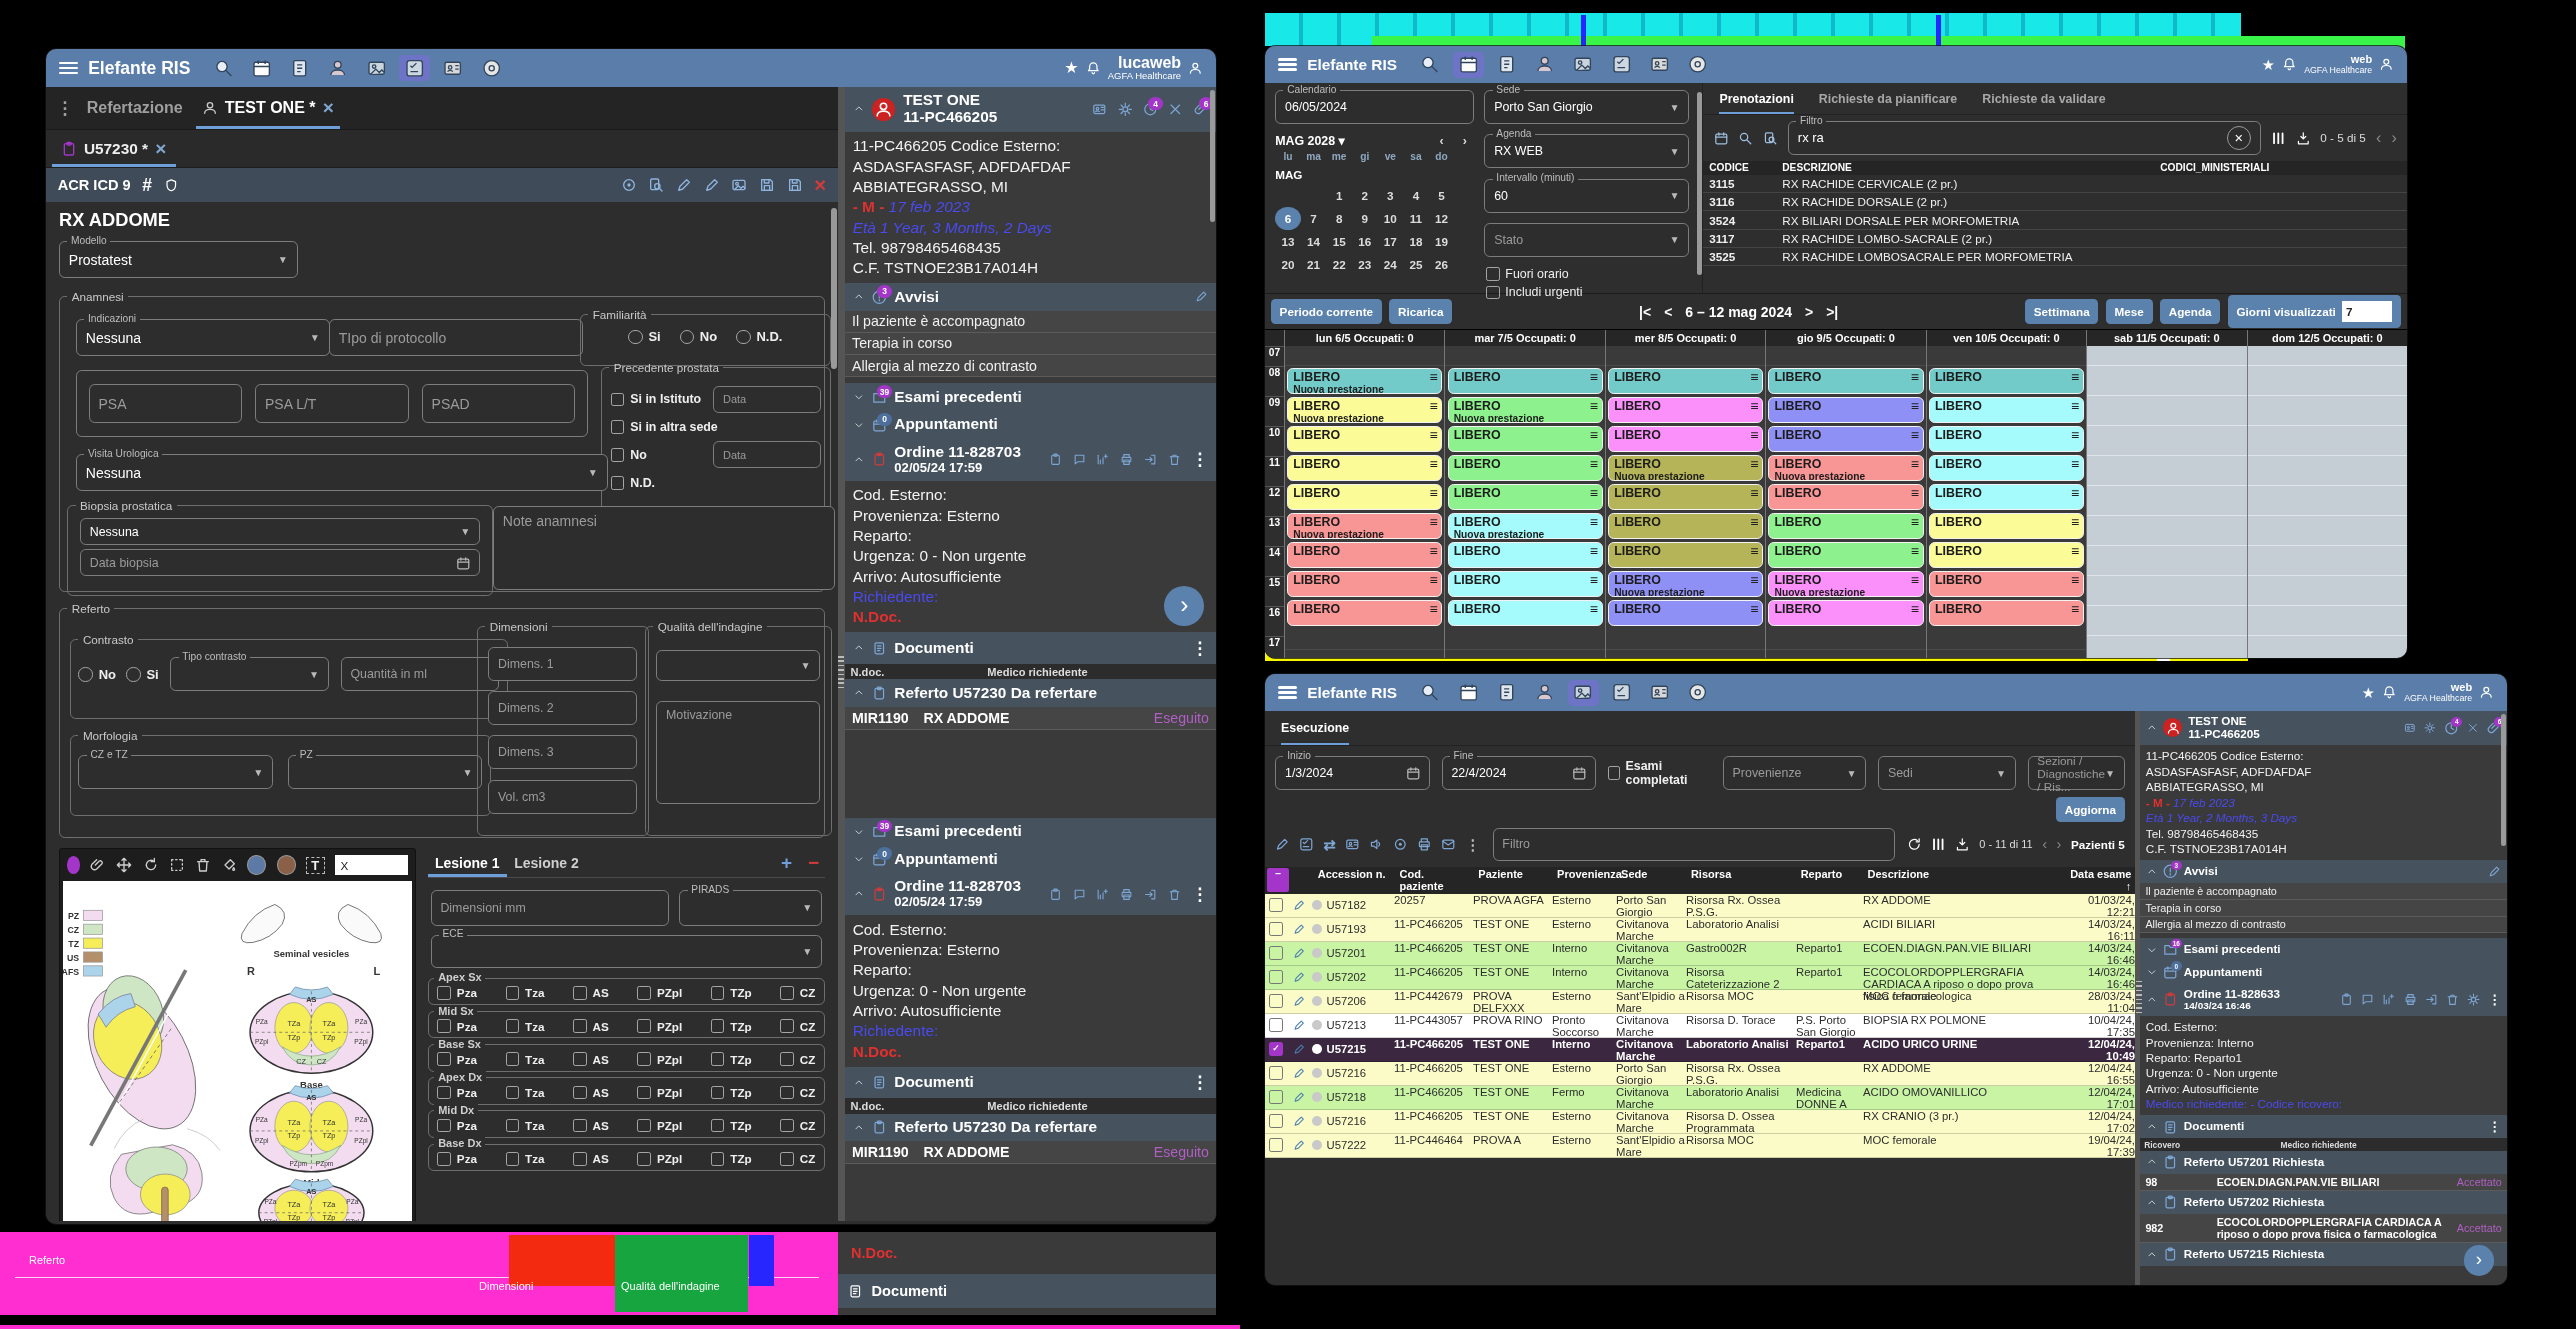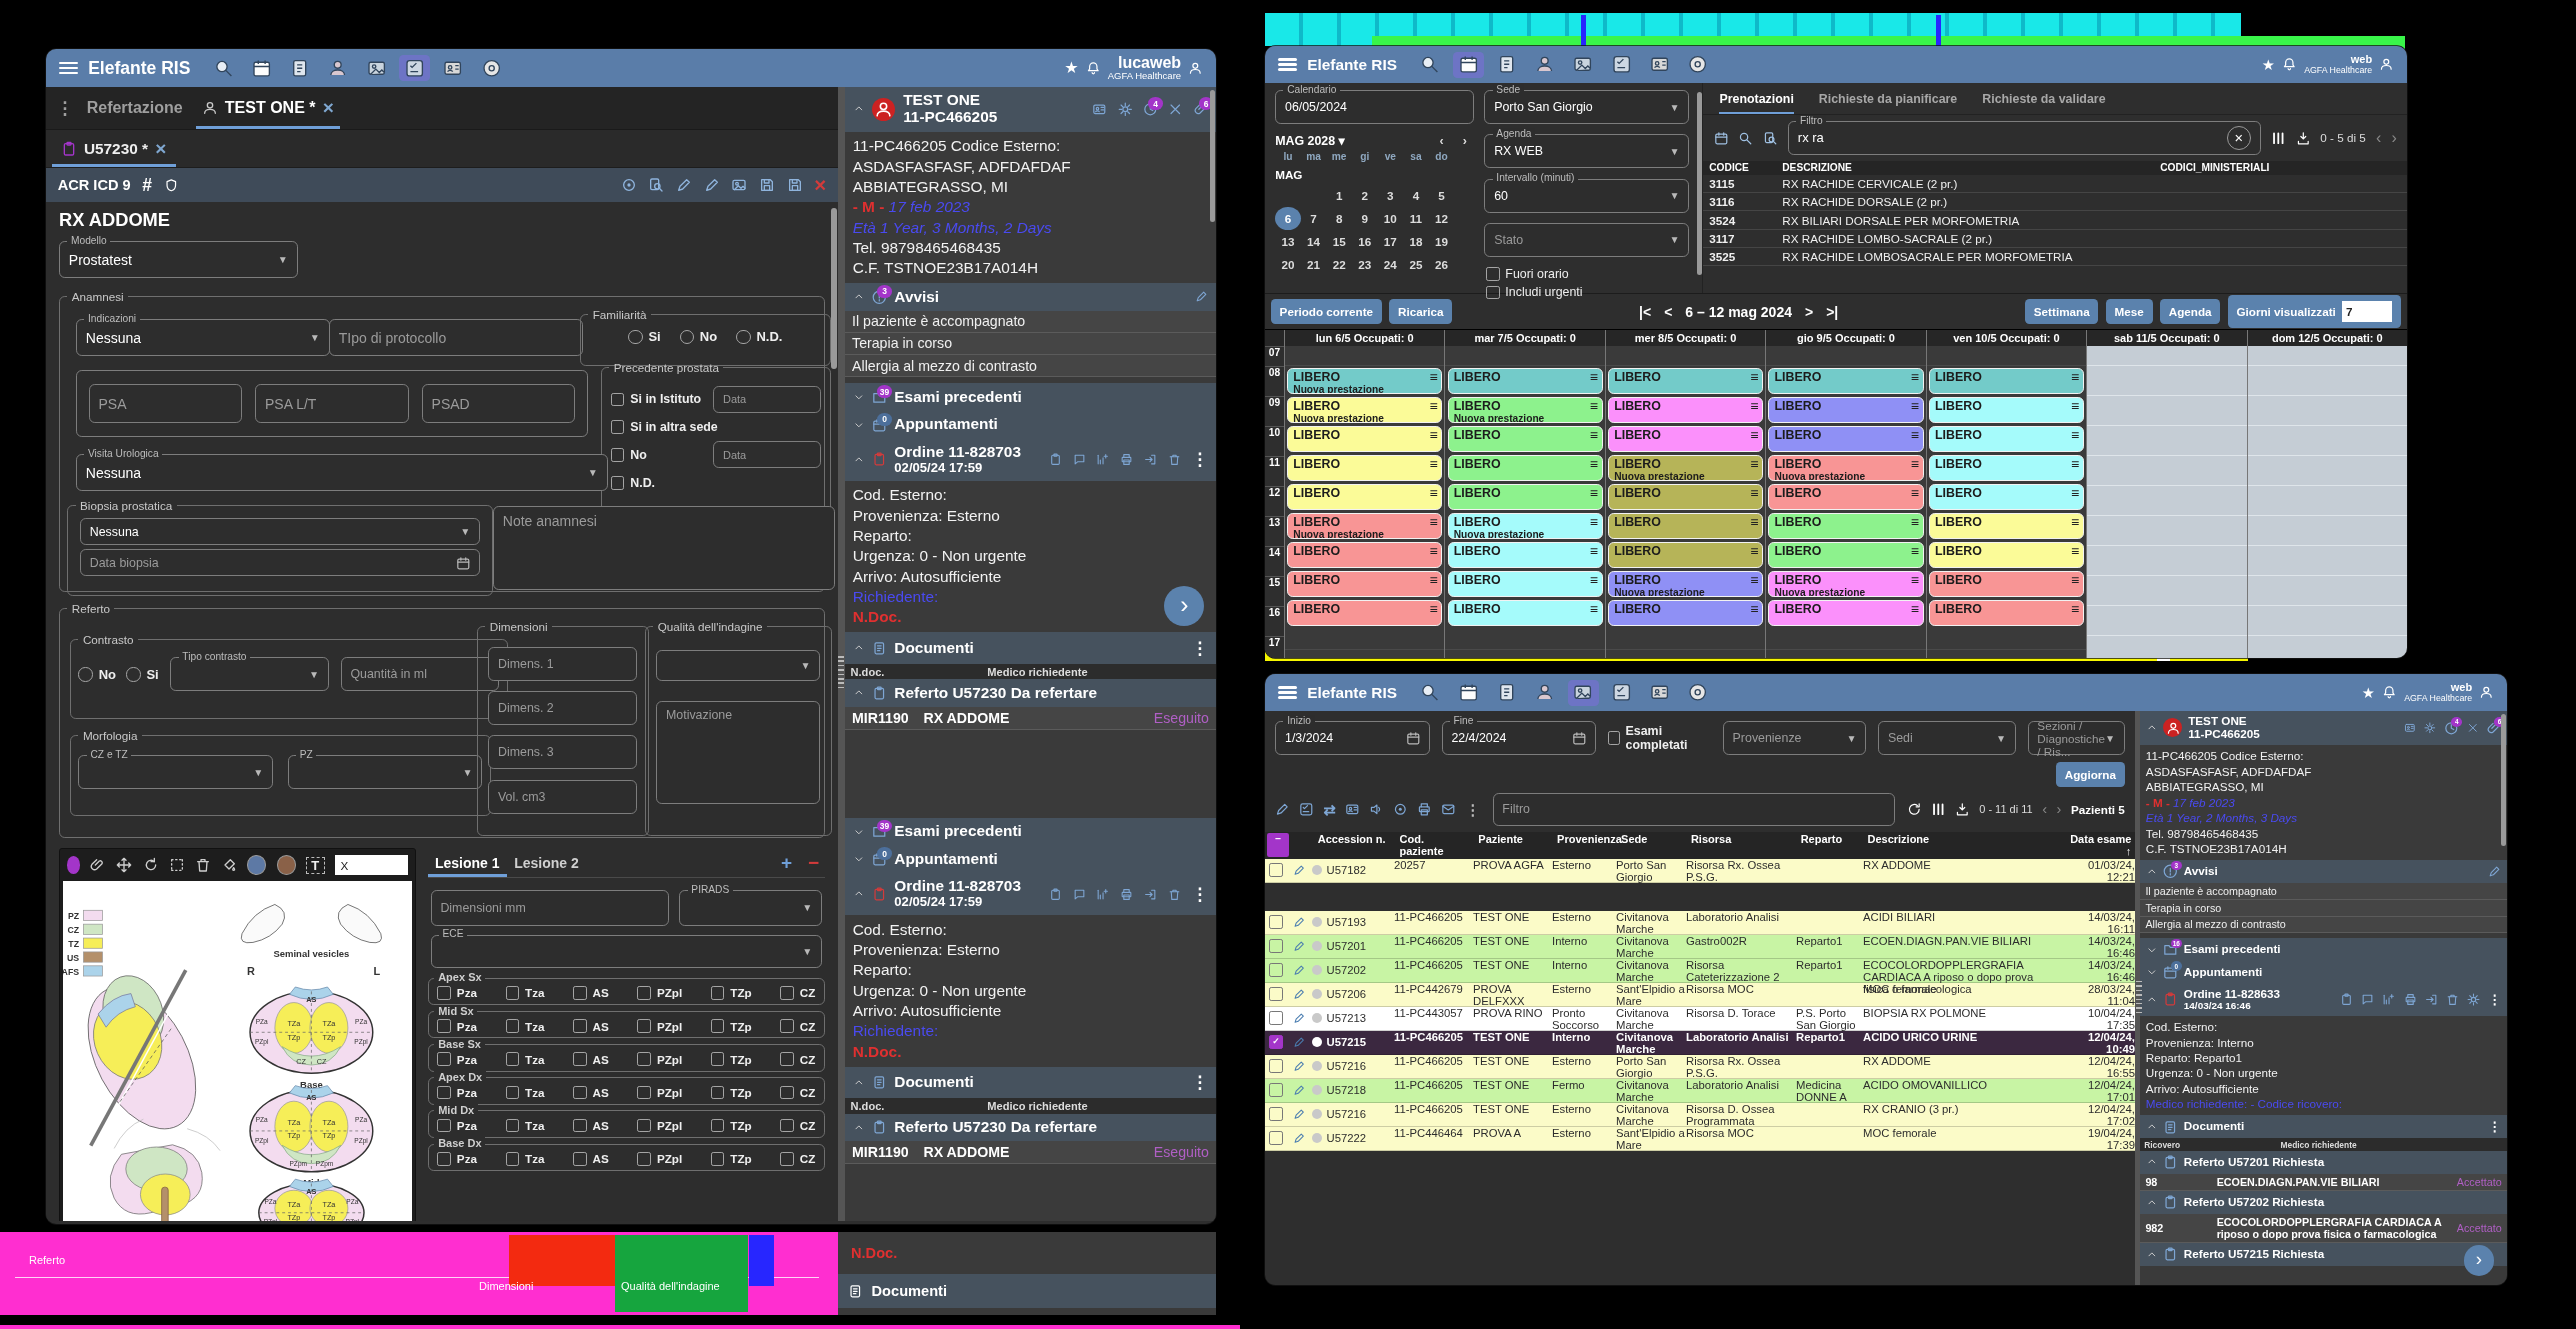--- a/index.html
+++ b/index.html
@@ -1978,20 +1978,26 @@
               <svg width="14.6" height="14.6" viewBox="0 0 24 24">
                 <circle cx="12" cy="8" r="4"></circle>
                 <path d="M4 20c0-4 4-6 8-6s8 2 8 6"></path>
               </svg>
             </span>
           </span>
       </span>
     </div>
     <div style="display:flex;height:575px;">
       <div style="width:870px;display:flex;flex-direction:column;border-right:5.8px solid #555;">
+        <div class="vtabs" style="height:34px;">
+          <span class="vtab act">
+            <span>Esecuzione</span>
+              <span class="under"></span>
+            </span>
+        </div>
         <div style="display:flex;align-items:center;gap:11.7px;padding:10.2px 10.2px 2.9px;">
           <div class="ibox" style="width:159px;height:32px;font-size:12.4px;">
             <span class="ilab">Inizio</span>
             <span>1/3/2024</span>
             <span class="dd ic" id="calI">
                 <span class="ic">
                   <svg width="14.6" height="14.6" viewBox="0 0 24 24">
                     <rect x="3" y="5" width="18" height="16" rx="2"></rect>
                     <path d="M3 10h18M8 3v4M16 3v4"></path>
                   </svg>
@@ -2139,21 +2145,21 @@
               </span>
               <span style="width: 79px; box-sizing: border-box;">20257</span>
               <span style="width: 79px; box-sizing: border-box;">PROVA AGFA</span>
               <span style="width: 64px; box-sizing: border-box;">Esterno</span>
               <span style="width: 70px; box-sizing: border-box;">Porto San Giorgio</span>
               <span style="width: 110px; box-sizing: border-box;">Risorsa Rx. Ossea P.S.G.</span>
               <span style="width: 67px; box-sizing: border-box;"></span>
               <span style="width: 199px; box-sizing: border-box;">RX ADDOME</span>
               <span style="width: 73px; box-sizing: border-box; text-align: right;">01/03/24, 12:21</span>
             </div>
-            <div class="wlrow c-y" style="height: 23px; margin-top: 28px;">
+            <div class="wlrow c-y" style="height: 23px;">
               <span style="width: 22px; display: flex; align-items: center; justify-content: center;">
                 <span class="cb" style="border-color: rgb(119, 119, 119);"></span>
               </span>
               <span style="width: 25px; display: flex; align-items: center; justify-content: center; color: rgb(74, 125, 176);">
                 <span class="ic">
                   <svg width="12.4" height="12.4" viewBox="0 0 24 24">
                     <path d="M4 20l2-6L16 4l4 4L10 18z"></path>
                   </svg>
                 </span>
               </span>

